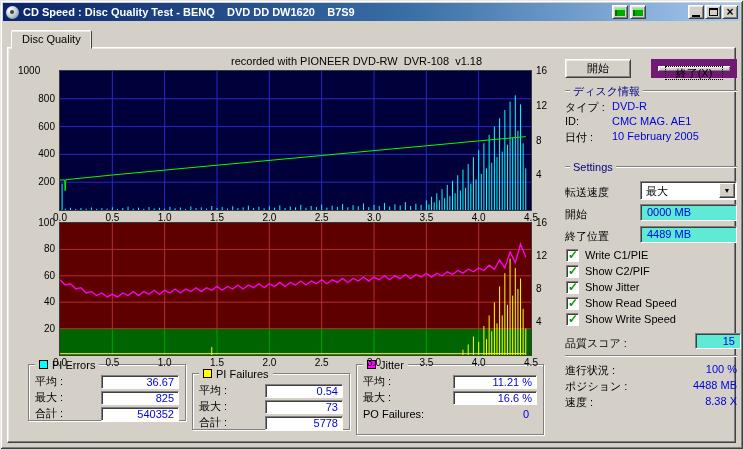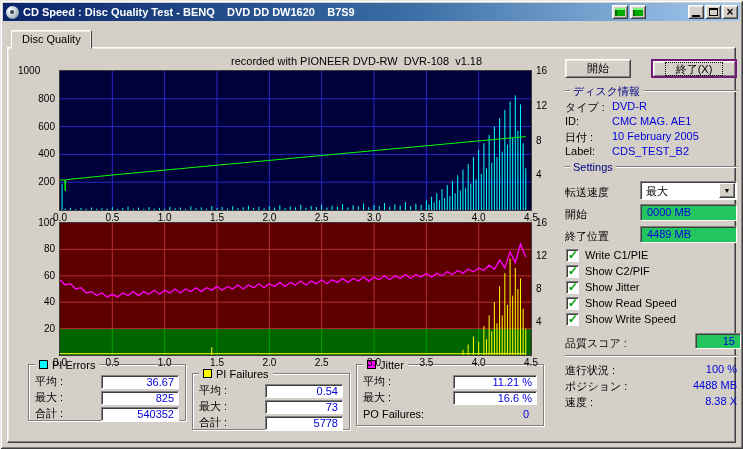--- a/index.html
+++ b/index.html
@@ -44,40 +44,40 @@
   .swatch{width:9px;height:9px;border:1px solid #000;display:inline-block;}
   .srow{display:flex;justify-content:space-between;align-items:center;margin:1px 6px 0 6px;height:15px;}
   .sval{width:78px;height:14px;line-height:13px;background:#fff;color:#0000dd;
     text-align:right;padding-right:4px;font-size:11px;
     border:1px solid;border-color:#808080 #fff #fff #808080;box-shadow:inset 1px 1px 0 #404040;}
   .sval.wide{width:84px;}
   .sval-plain{color:#0000dd;padding-right:8px;}
   .btn95{position:absolute;background:#d4d0c8;color:#000;font-family:"Liberation Sans",sans-serif;
     font-size:11px;border:1px solid;border-color:#fff #404040 #404040 #fff;
     box-shadow:inset 1px 1px 0 #ecebe5, inset -1px -1px 0 #808080;padding:0;cursor:default;}
-  .btn95.default{border:2px solid #701a75;
+  .btn95.default{border:7px solid #701a75;
     box-shadow:inset 1px 1px 0 #fff, inset -1px -1px 0 #808080, inset 2px 2px 0 #ecebe5;}
   .focusrect{display:inline-block;border:1px dotted #000;padding:0 10px;line-height:12px;}
   .sect{position:absolute;display:flex;align-items:center;height:12px;}
   .sect-label{color:#000080;font-size:11px;padding:0 3px;white-space:nowrap;}
   .hline{height:2px;border-top:1px solid #808080;border-bottom:1px solid #fff;}
   .w6{width:5px;} .grow{flex:1;}
   .etched-sep{position:absolute;height:2px;border-top:1px solid #808080;border-bottom:1px solid #fff;}
   .inforow{position:absolute;display:flex;font-size:11px;}
   .ilbl{width:47px;color:#000;flex:0 0 auto;}
   .ival{color:#0000dd;white-space:pre;}
   .plain-label{position:absolute;font-size:11px;color:#000;white-space:nowrap;}
   .combo{position:absolute;background:#fff;border:1px solid;border-color:#808080 #fff #fff #808080;
     box-shadow:inset 1px 1px 0 #404040;}
   .combo-text{position:absolute;left:5px;top:2px;font-size:11px;color:#000;}
   .combo-btn{position:absolute;right:1px;top:1px;bottom:1px;width:16px;background:#d4d0c8;
     border:1px solid;border-color:#fff #404040 #404040 #fff;box-shadow:inset -1px -1px 0 #808080;
     display:flex;align-items:center;justify-content:center;}
   .combo-arrow{font-size:7px;color:#000;}
-  .field{position:absolute;background:#22c55e;border:1px solid;border-color:#808080 #fff #fff #808080;
+  .field{position:absolute;background:#5eead4;border:1px solid;border-color:#808080 #fff #fff #808080;
     box-shadow:inset 1px 1px 0 #404040;}
   .fval{position:absolute;left:6px;top:1px;font-size:11px;color:#0000dd;white-space:pre;}
   .fval.right{left:auto;right:5px;}
   .cbrow{position:absolute;display:flex;align-items:center;gap:6px;height:14px;}
   .cbox{width:13px;height:13px;background:#fff;position:relative;flex:0 0 auto;
     border:1px solid;border-color:#808080 #fff #fff #808080;box-shadow:inset 1px 1px 0 #404040;}
   .check{position:absolute;left:1px;top:-2px;color:#00a000;font-size:12px;font-weight:bold;}
   .cblbl{font-size:11px;}
   .statusrow{position:absolute;display:flex;justify-content:space-between;font-size:11px;}
   .rval{color:#0000dd;white-space:pre;}
@@ -317,21 +317,21 @@
     <div class="srow">
         <span>最大 :</span>
         <span class="sval">73</span>
       </div>
     <div class="srow">
         <span>合計 :</span>
         <span class="sval">5778</span>
       </div>
   </div>
 
-  <div class="groupbox" style="left:356px;top:364px;width:188px;height:62px;">
+  <div class="groupbox" style="left:356px;top:364px;width:188px;height:71px;">
     <span class="legend">
         <span class="swatch" style="background: rgb(255, 0, 255);"></span>
         <span>Jitter</span>
       </span>
     <div class="srow">
         <span>平均 :</span>
         <span class="sval wide">11.21 %</span>
       </div>
     <div class="srow">
         <span>最大 :</span>
@@ -356,24 +356,20 @@
       <span class="ilbl">タイプ :</span>
       <span class="ival">DVD-R</span>
     </div>
   <div class="inforow" style="left:565px;top:115px;width:172px;">
       <span class="ilbl">ID:</span>
       <span class="ival">CMC MAG. AE1</span>
     </div>
   <div class="inforow" style="left:565px;top:130px;width:172px;">
       <span class="ilbl">日付 :</span>
       <span class="ival">10 February 2005</span>
-    </div>
-  <div class="inforow" style="left:565px;top:145px;width:172px;">
-      <span class="ilbl">Label:</span>
-      <span class="ival">CDS_TEST_B2</span>
     </div>
 
   <div class="sect" style="left:565px;top:161px;width:172px;">
     <span class="hline w6"></span>
     <span class="sect-label">Settings</span>
     <span class="hline grow"></span>
   </div>
 
   <span class="plain-label" style="left:565px;top:185px;">転送速度</span>
   <div class="combo" style="left:640px;top:181px;width:97px;height:19px;">

